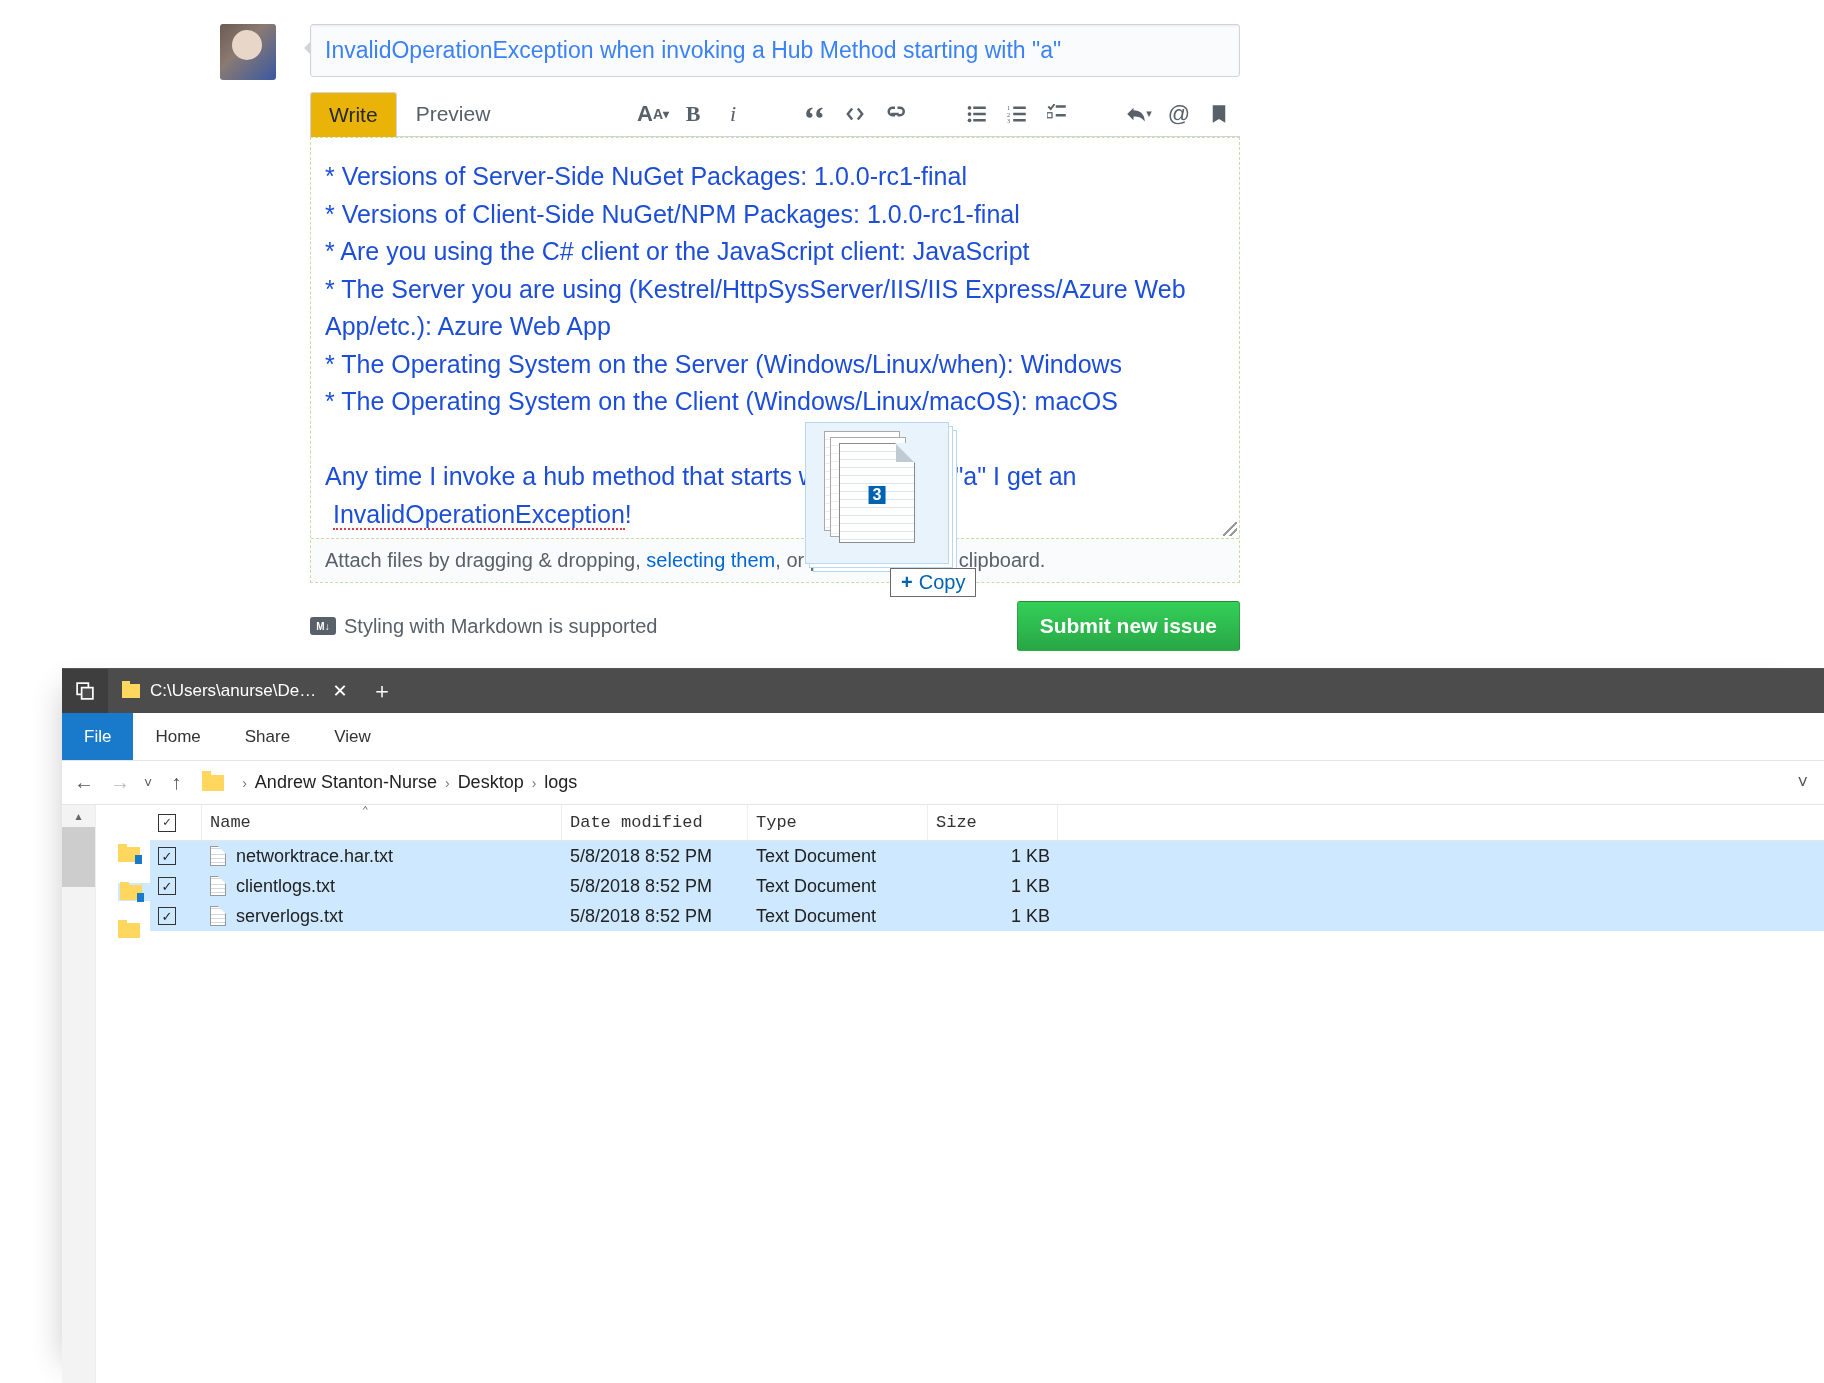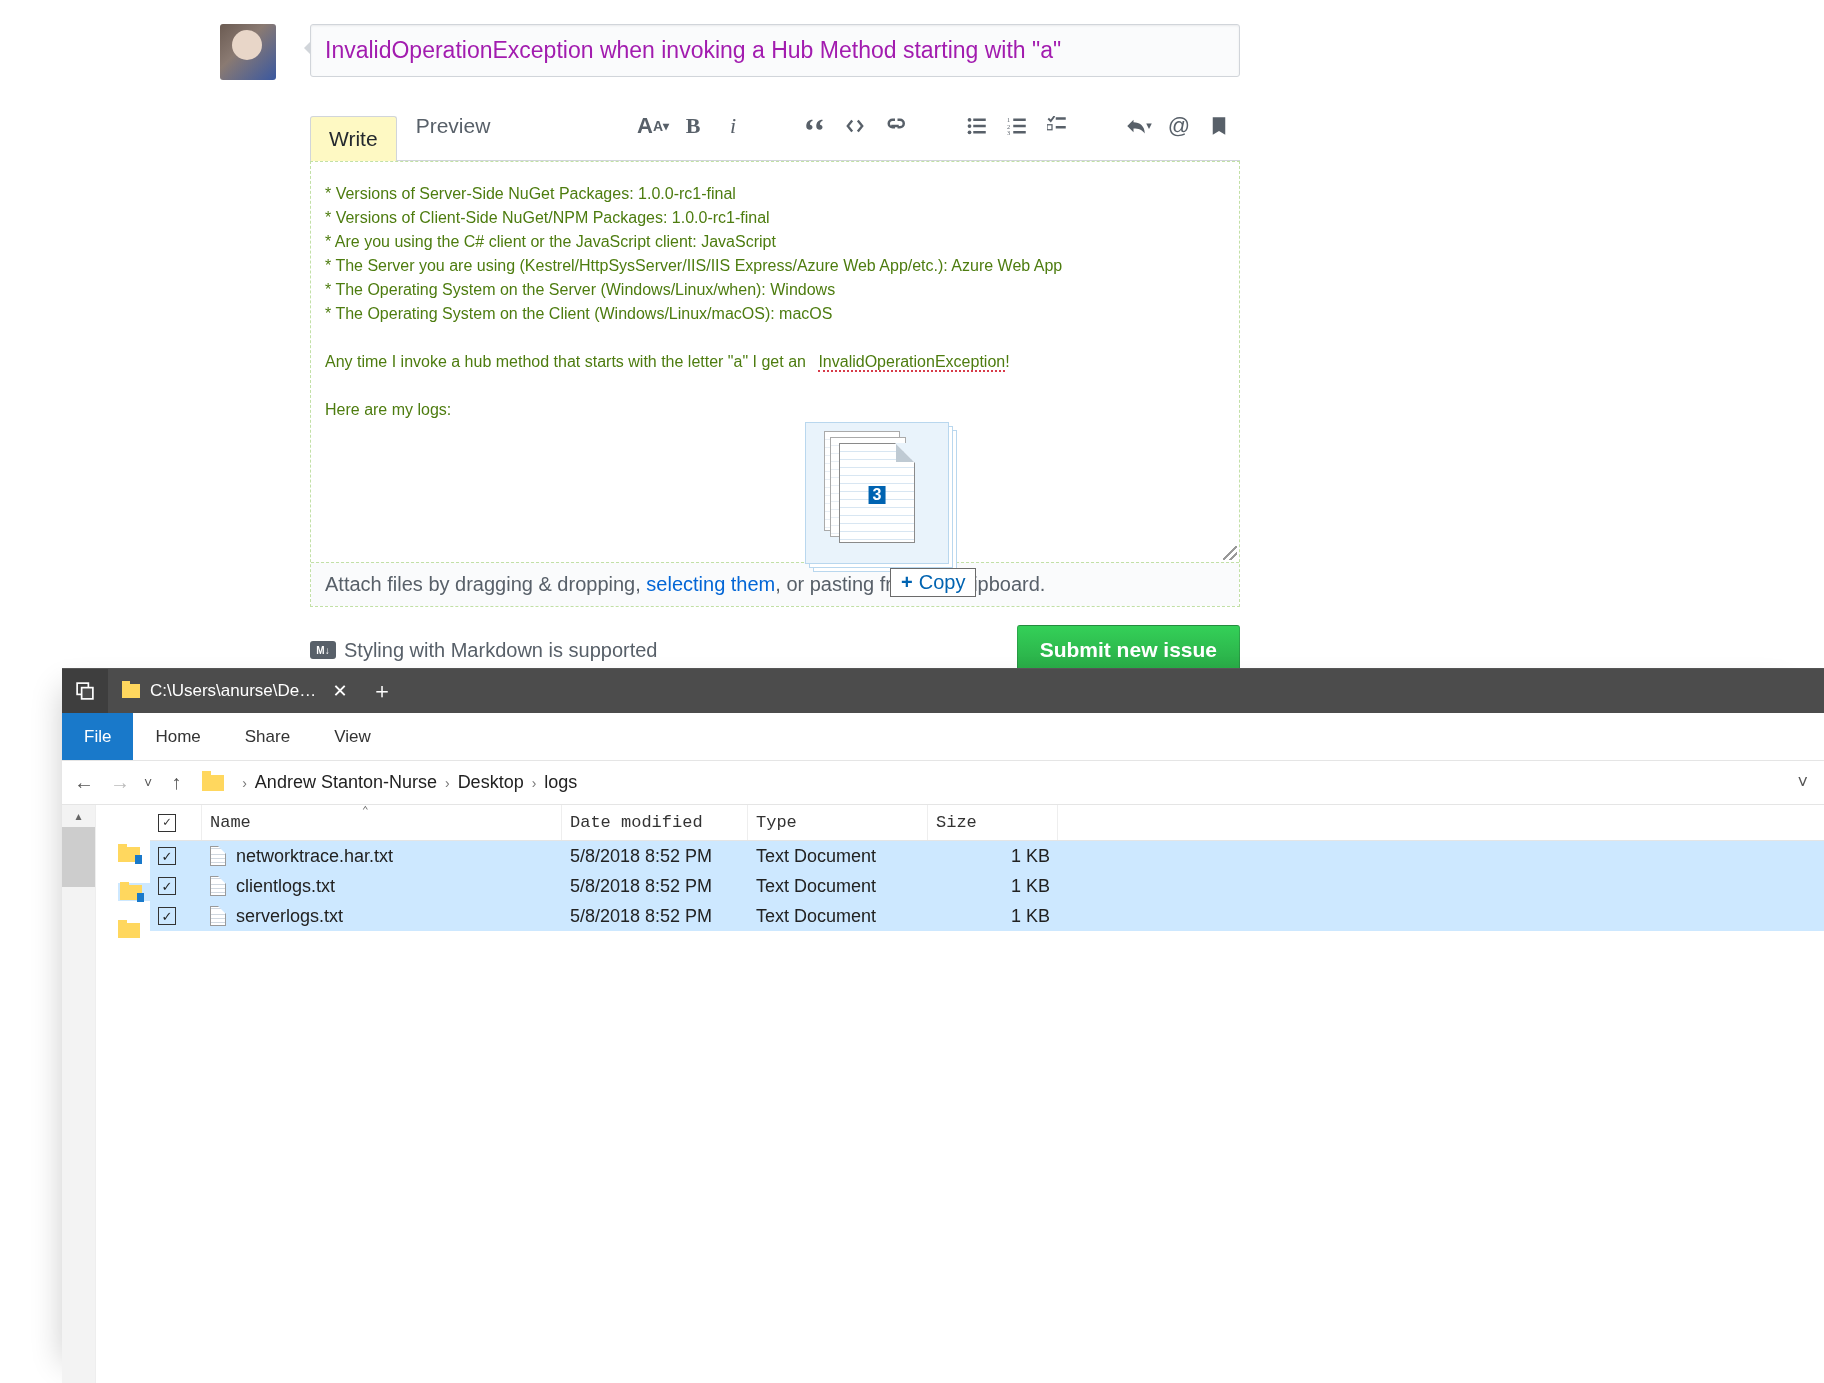--- a/index.html
+++ b/index.html
@@ -43,21 +43,21 @@
     border:6px solid transparent;
     border-right-color:#d1d5da;
   }
   .title-input {
     width: 100%;
     border: 1px solid #d1d5da;
     border-radius: 3px;
     background: #fafbfc;
     padding: 12px 14px;
     font-size: 23px;
-    color: #a21caf;
+    color: #3b82f6;
     box-shadow: inset 0 1px 2px rgba(27,31,35,.075);
   }
   .tabs-row {
     margin-top: 14px;
     display: flex;
     align-items: center;
     border-bottom: 1px solid #d1d5da;
   }
   .tab {
     padding: 10px 18px;
@@ -65,25 +65,24 @@
     color: #586069;
     background: transparent;
     border: 1px solid transparent;
     border-bottom: none;
     border-top-left-radius: 3px;
     border-top-right-radius: 3px;
     cursor: pointer;
   }
   .tab.active {
     color: #24292e;
-    background: #fef9c3;
+    background: #eab308;
     border-color: #d1d5da;
     position: relative;
     top: 1px;
-    margin-top: 24px;
   }
   .tab-spacer { flex: 1; }
   .toolbar {
     display: flex;
     gap: 14px;
     align-items: center;
     padding-right: 8px;
     color: #586069;
   }
   .toolbar-group { display: flex; gap: 14px; align-items: center; }
@@ -102,23 +101,23 @@
     border: 1px dashed #c2e0a6;
     border-top-left-radius: 0;
     background: #fff;
   }
   .spell-err {
     border-bottom: 2px dotted #d73a49;
     margin-left: 8px;
   }
   .editor-content {
     padding: 20px 14px 60px 14px;
-    font-size: 16px;
+    font-size: 25px;
     line-height: 1.5;
-    color:#4d7c0f;
+    color:#1d4ed8;
     height: 400px;
     overflow-y: scroll;
     position:relative;
   }
   .editor-content p { margin: 0; }
   .resize-handle {
     position:absolute; right:2px; bottom:2px;
     width:14px; height:14px;
     background:
       linear-gradient(135deg, transparent 0 45%, #999 45% 55%, transparent 55% 100%),

